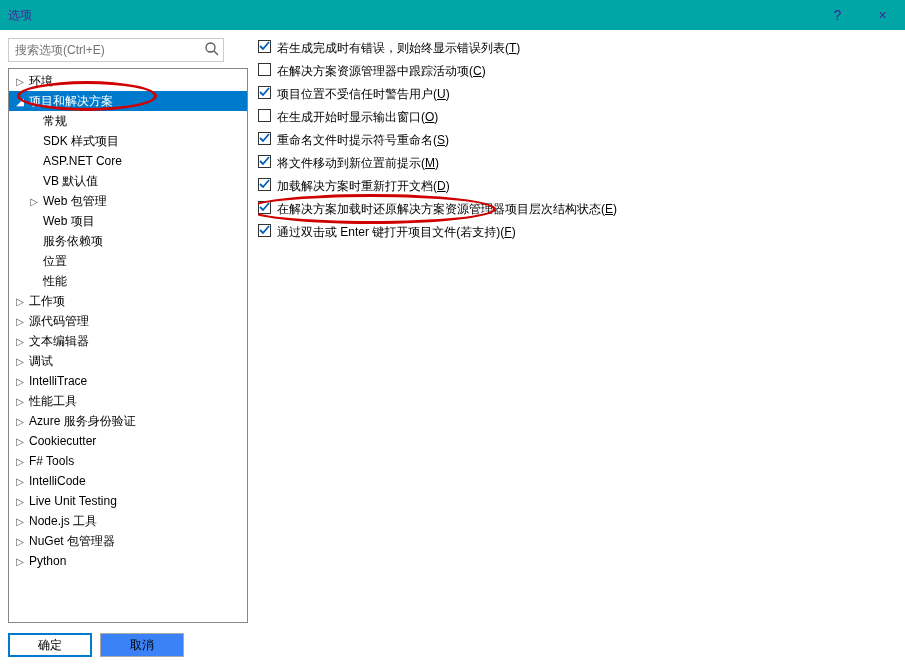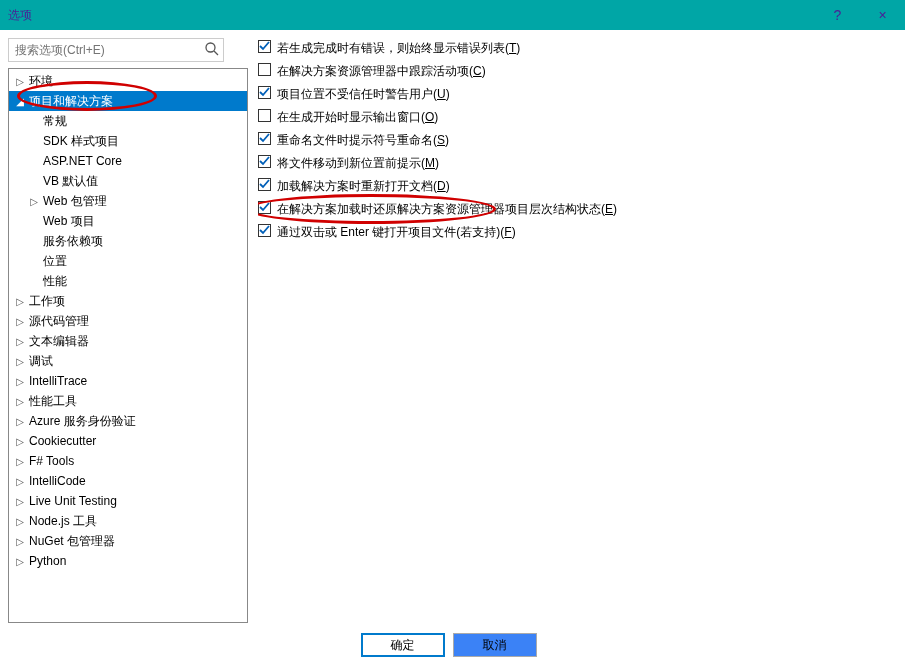--- a/index.html
+++ b/index.html
@@ -20,21 +20,21 @@
   .tree-item.selected .toggle { color:#fff; }
   .tree-item .label { padding-left:2px; }
   .tree-item.level-0 { padding-left:4px; }
   .tree-item.level-1 { padding-left:18px;align-items:center; }
   .right-col { flex:1; padding-top:2px; overflow:auto; position:relative; }
   .check-row { display:flex; height:23px; gap:6px; position:relative; z-index:1; }
   .checkbox { width:13px; height:13px; border:1px solid #333; display:flex; align-items:center; justify-content:center; background:#fff; }
   .checkbox svg { width:11px; height:11px; display:none; }
   .checkbox.checked svg { display:block; }
   .u { text-decoration: underline; }
-  .button-row { display:flex; justify-content:center; gap:8px; padding:10px 8px 4px 0; }
+  .button-row { display:flex; justify-content:flex-start; gap:8px; padding:10px 8px 4px 0; }
   .button-row button { width:84px; height:24px; background:#3b82f6; border:1px solid #aaa; font-size:12px; cursor:pointer; }
   .button-row button.primary { border:2px solid #007acc; background:#fff; }
   .annot-oval { position:absolute; border:3px solid #d00000; border-radius:50%; pointer-events:none; z-index:5; }
 </style>
 </head>
 <body>
 
 <div class="titlebar">
   <div class="title">选项</div>
   <div class="btn">?</div>

